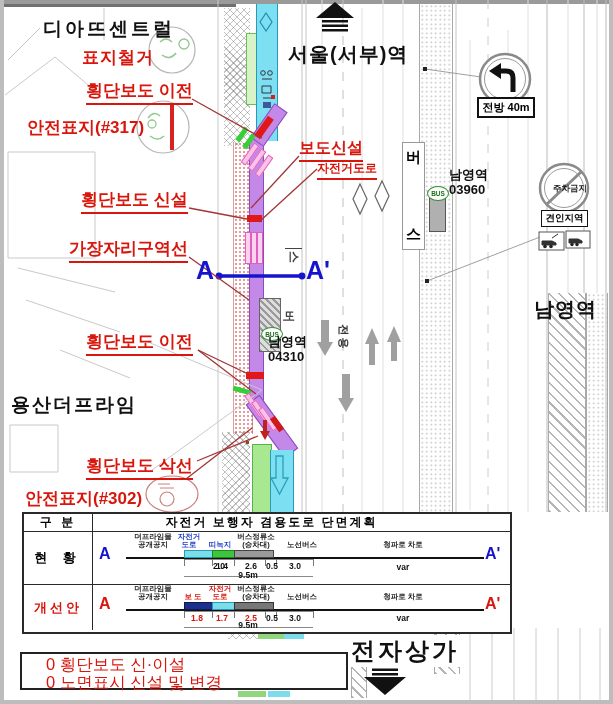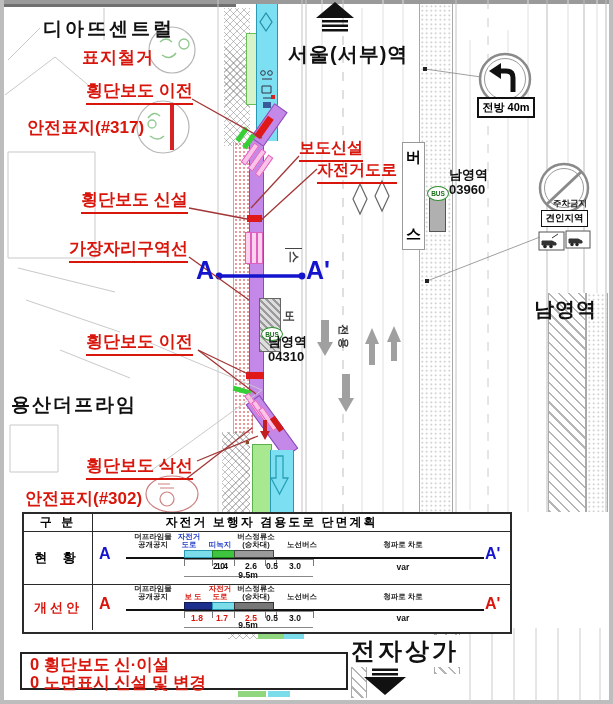--- a/index.html
+++ b/index.html
@@ -33,21 +33,21 @@
       color:#222;white-space:nowrap;}
   .dnum{position:absolute;font-size:8.5px;font-weight:bold;width:24px;text-align:center;color:#111;}
   .bar{position:absolute;height:6px;border:1px solid #333;}
   .tick{position:absolute;width:1px;background:#777;}
   .bline{position:absolute;height:2px;background:#111;}
   .dline{position:absolute;height:1px;background:#888;}
   .aletter{position:absolute;font-size:16px;font-weight:bold;}
   
   #legend{position:absolute;left:20px;top:652px;width:328px;height:38px;background:#fff;
           border:2px solid #222;z-index:40;padding:1px 8px;box-sizing:border-box;}
-  #legend div{font-size:16.5px;line-height:18px;font-weight:bold;color:#d8160c;white-space:nowrap;}
+  #legend div{font-size:16.5px;line-height:18px;font-weight:normal;color:#d8160c;white-space:nowrap;margin-left:16px;}
   .badge{position:absolute;border:1.5px solid #2d8f2d;border-radius:50%;background:#fff;
          color:#1c6e1c;font-size:6.5px;font-weight:bold;display:flex;align-items:center;
          justify-content:center;z-index:30;}
   .signbox{position:absolute;background:#fff;border:2px solid #111;display:flex;align-items:center;
            justify-content:center;font-weight:bold;z-index:30;}
   .rot90{transform:rotate(90deg);transform-origin:center center;}
 </style>
 </head>
 <body>
 
@@ -231,36 +231,36 @@
     <rect x="271" y="95" width="4" height="4" fill="#d22222"></rect>
     <rect x="246" y="441" width="3" height="3" fill="#8a4a2a"></rect>
   </svg>
 
   <div class="t" style="left:43px;top:16px;font-size:19px;letter-spacing:3px;">디아뜨센트럴</div>
   <div class="t red" style="left:82px;top:46px;font-size:17px;letter-spacing:1px;">표지철거</div>
   <div class="t red ul" style="left:86px;top:79px;font-size:17px;">횡단보도 이전</div>
   <div class="t red" style="left:27px;top:116px;font-size:17px;">안전표지(#317)</div>
   <div class="t" style="left:288px;top:41px;font-size:20px;letter-spacing:1px;">서울(서부)역</div>
   <div class="t red ul" style="left:299px;top:138px;font-size:16px;">보도신설</div>
-  <div class="t red ul" style="left:317px;top:160px;font-size:16px;">자전거도로</div>
+  <div class="t red ul" style="left:317px;top:160px;font-size:12px;">자전거도로</div>
   <div class="t red ul" style="left:69px;top:237px;font-size:17px;">가장자리구역선</div>
   <div class="t red ul" style="left:81px;top:188px;font-size:17px;">횡단보도 신설</div>
   <div class="t blue" style="left:196px;top:256px;font-size:25px;">A</div>
   <div class="t blue" style="left:306px;top:256px;font-size:25px;">A'</div>
   <div class="t red ul" style="left:86px;top:330px;font-size:17px;">횡단보도 이전</div>
   <div class="t" style="left:11px;top:392px;font-size:19px;letter-spacing:2px;">용산더프라임</div>
   <div class="t red ul" style="left:86px;top:454px;font-size:17px;">횡단보도 삭선</div>
   <div class="t red" style="left:25px;top:487px;font-size:17px;">안전표지(#302)</div>
   <div class="t" style="left:534px;top:296px;font-size:20px;letter-spacing:1px;">남영역</div>
 
   <div class="signbox" style="left:477px;top:97px;width:54px;height:17px;font-size:11px;">
     <span>전방 40m</span>
   </div>
 
-  <div class="t" style="left:547px;top:198px;font-size:8.5px;color:#222;padding-left:6px;">주차금지</div>
+  <div class="t" style="left:547px;top:183px;font-size:8.5px;color:#222;padding-left:6px;">주차금지</div>
 
   <div class="signbox" style="left:541px;top:210px;width:45px;height:15px;font-size:9.5px;border-width:1.5px;">
     <span>견인지역</span>
   </div>
 
   <div class="badge" style="left:427px;top:186px;width:20px;height:13px;">
     <span>BUS</span>
   </div>
   <div class="t" style="left:449px;top:167px;font-size:13px;line-height:15px;">
     <span>남영역</span><br>

